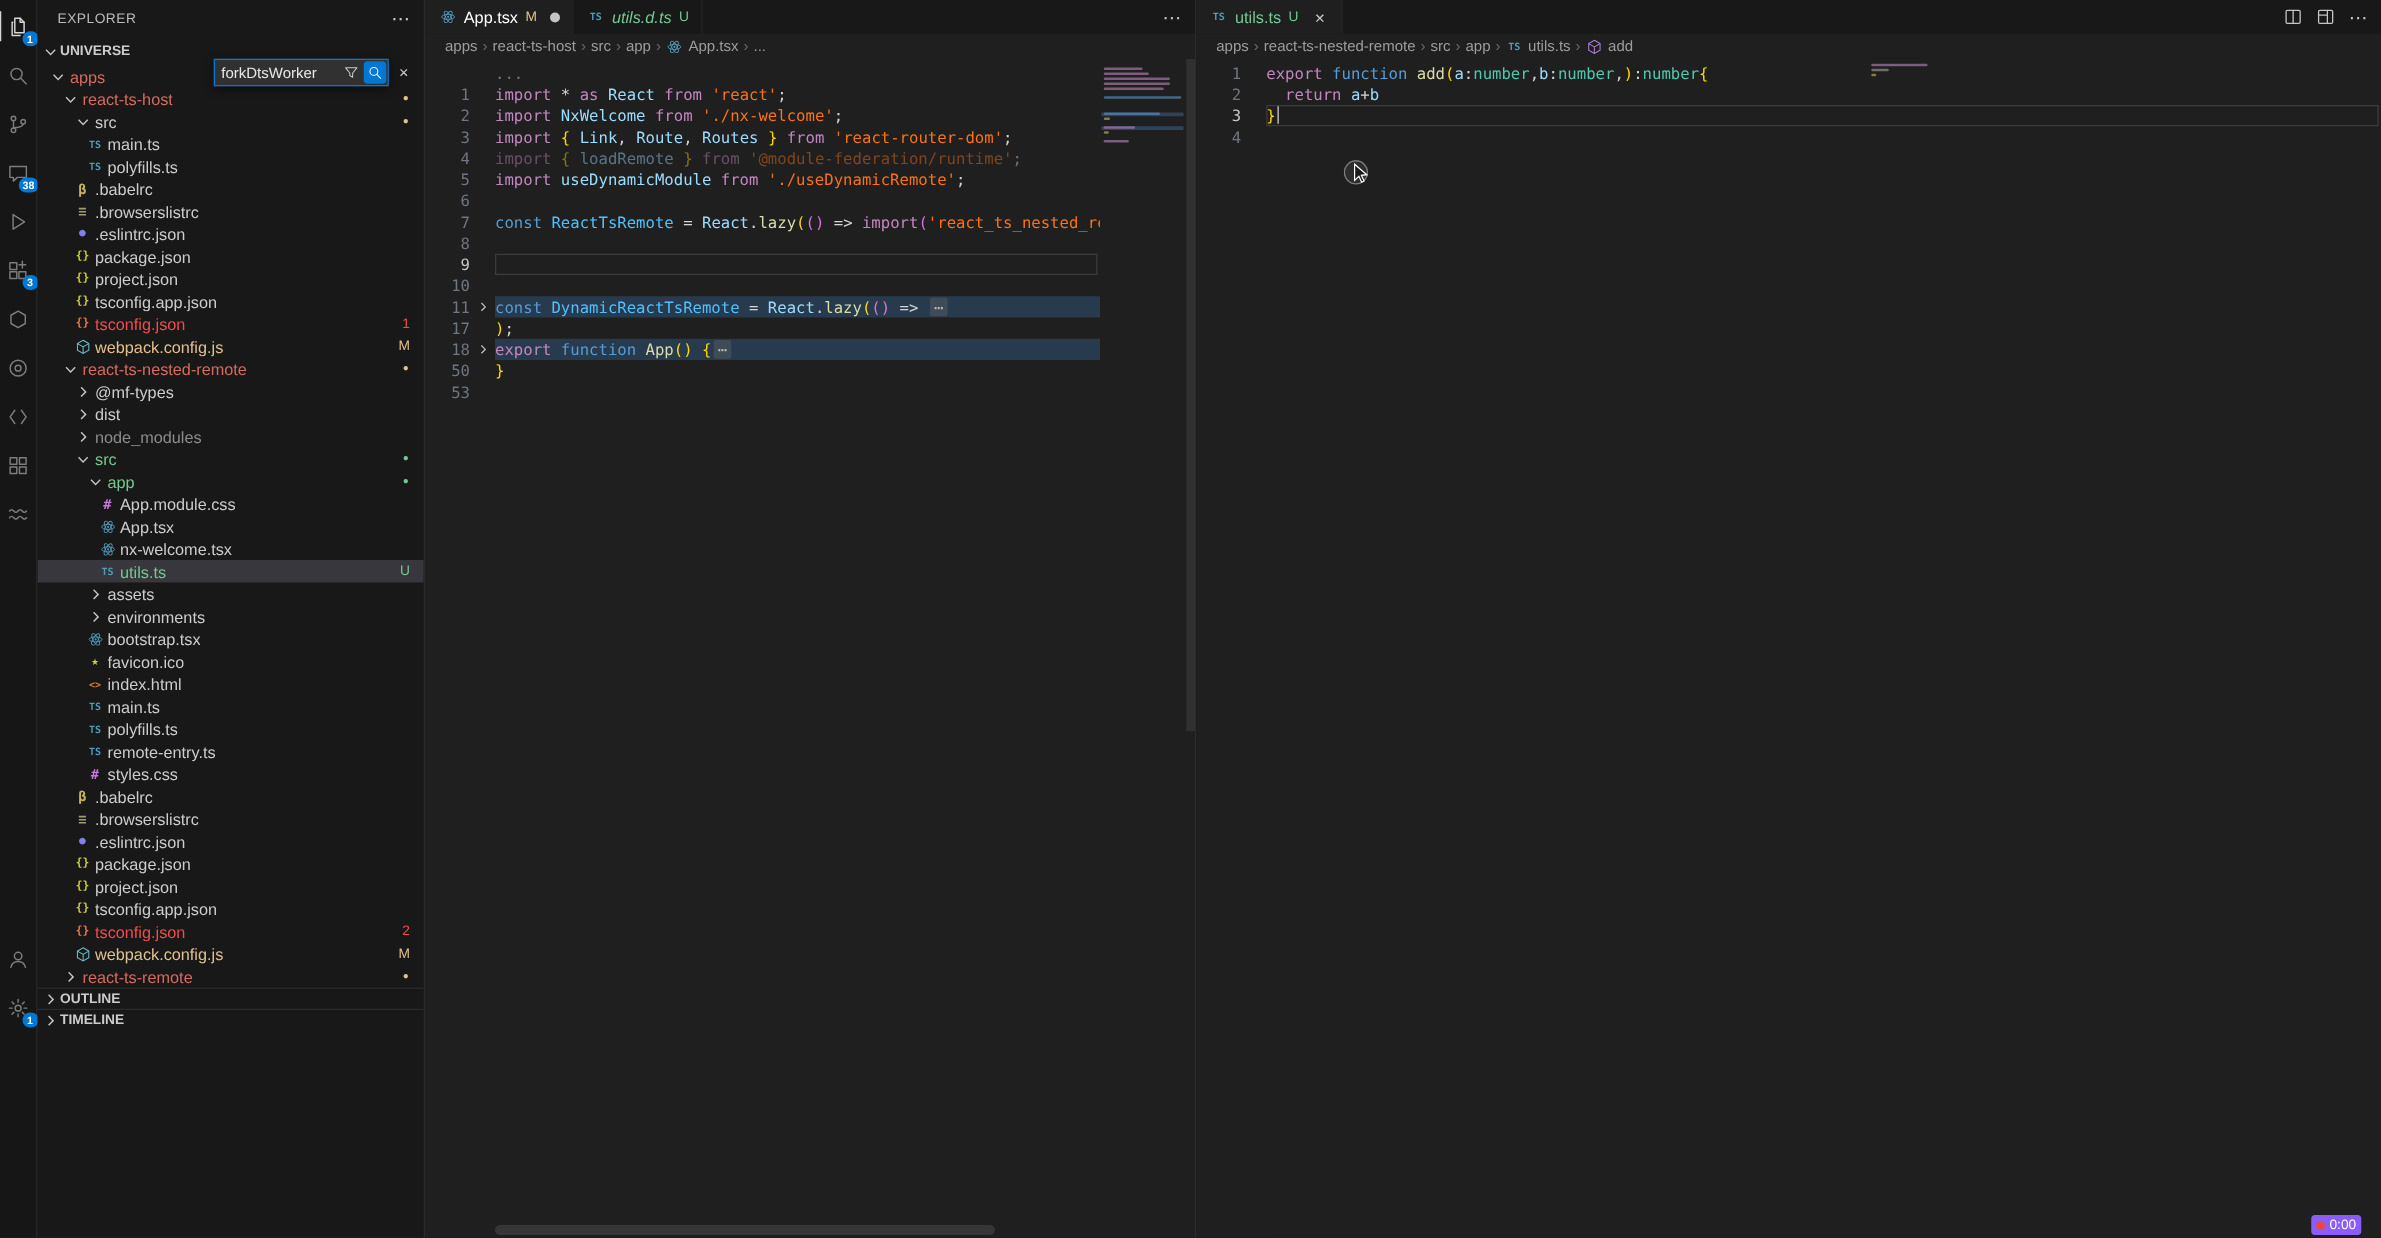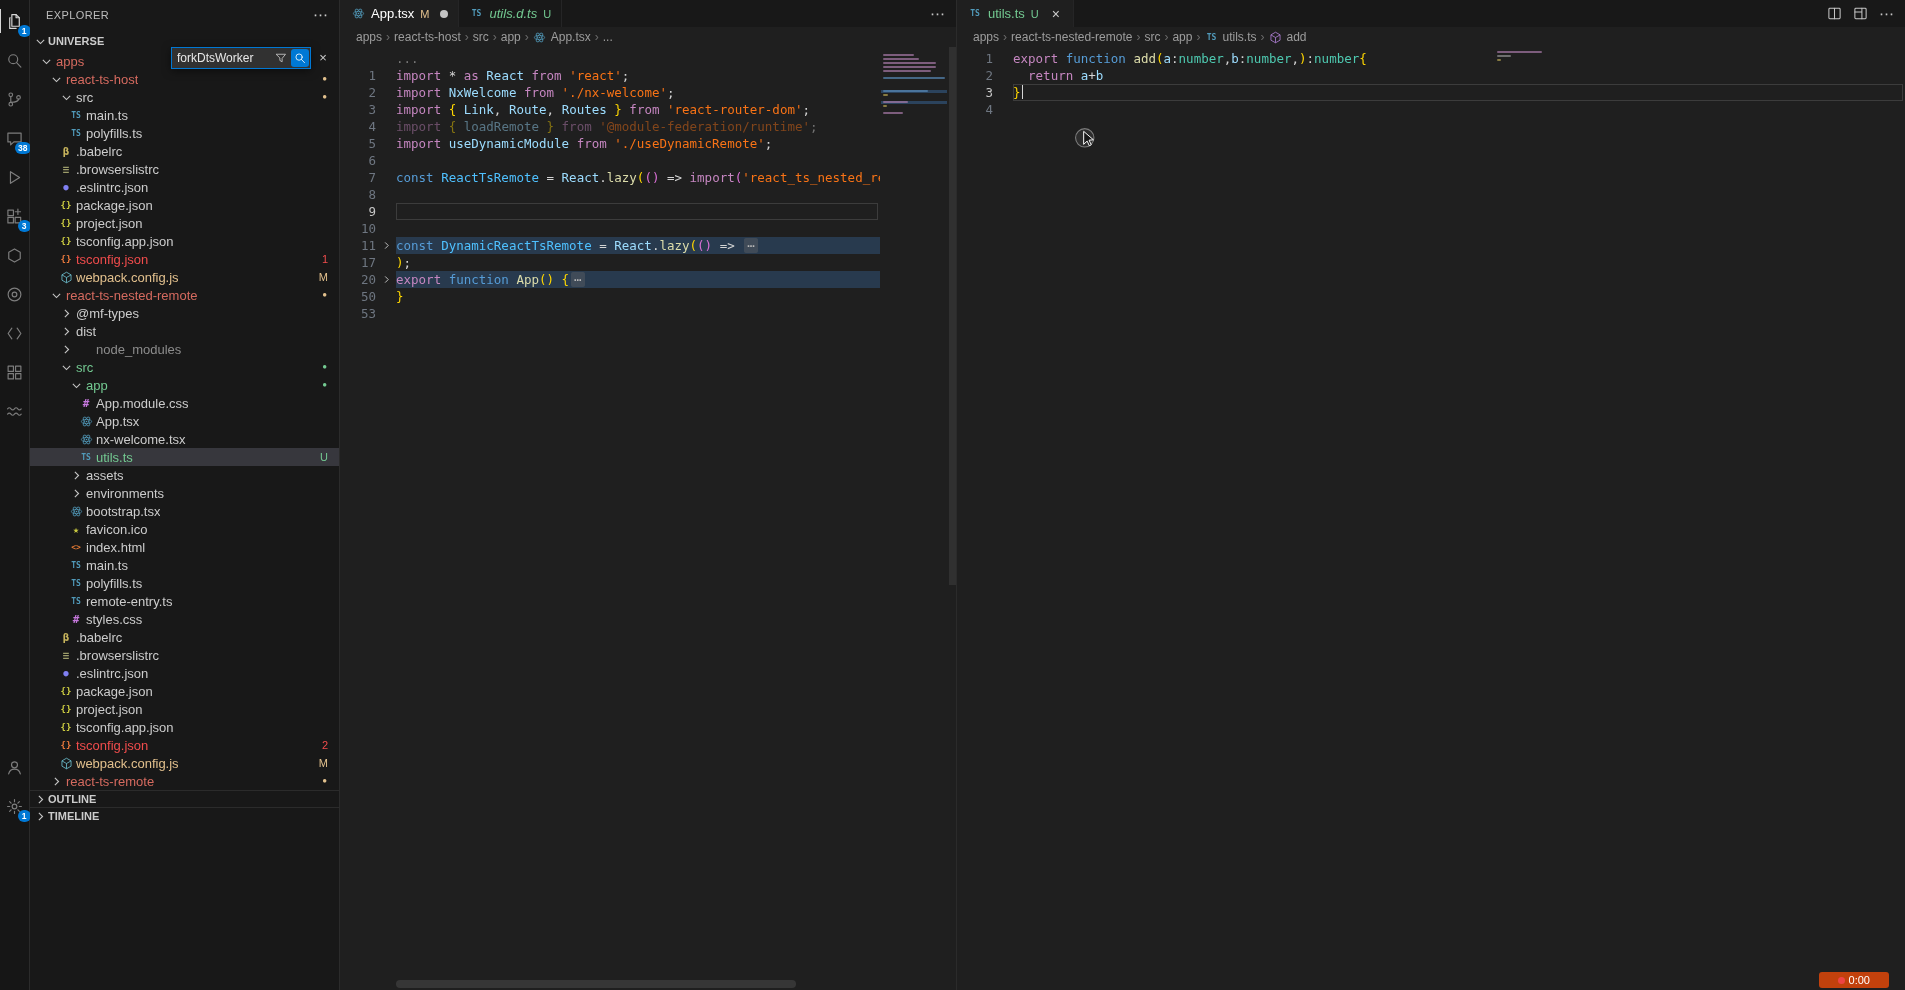--- a/index.html
+++ b/index.html
@@ -93,21 +93,21 @@
 
   .minimap{position:absolute;top:3px;right:9px;width:66px;bottom:0;overflow:hidden}
   .g2 .minimap{left:538px;right:auto}
   .mm-row{height:3px;position:relative}
   .mm-row.mm-hl{background:rgba(56,103,156,.5)}
   .mm-bar{height:2px;border-radius:1px;opacity:.65;margin-left:2px;margin-top:1px}
   .vscroll{position:absolute;top:0;right:0;width:7px;height:57%;background:rgba(110,110,110,.22)}
   .hscroll{position:absolute;left:56px;bottom:2px;width:400px;height:8px;background:rgba(110,110,110,.3);border-radius:4px}
 
   .mouse{position:absolute;left:118px;top:80px;width:26px;height:26px;z-index:9;pointer-events:none}
-  .rec{position:absolute;right:16px;bottom:2px;background:#c2410c;color:#fff;font-size:11px;padding:2px 19px;border-radius:3px;display:flex;align-items:center;gap:4px;z-index:10}
+  .rec{position:absolute;right:16px;bottom:2px;background:#8b5cf6;color:#fff;font-size:11px;padding:2px 4px;border-radius:3px;display:flex;align-items:center;gap:4px;z-index:10}
   .rec .dot{width:7px;height:7px;border-radius:50%;background:#e44}
 </style>
 </head>
 <body>
 
 <div class="app">
 
   <div class="activitybar">
     <div class="ab-top">
         <div class="ab-item active">
@@ -320,21 +320,21 @@
         </div>
         <div class="trow" style="padding-left: 28px;">
           <span class="chev">
             <svg viewBox="0 0 16 16" fill="none" stroke="currentColor" stroke-width="1.4">
               <path d="M6 3.5L10.5 8L6 12.5"></path>
             </svg>
           </span>
           <span class="tlabel">dist</span>
           <span class="tspacer"></span>
         </div>
-        <div class="trow" style="padding-left: 28px; gap: 20px;">
+        <div class="trow" style="padding-left: 28px;">
           <span class="chev">
             <svg viewBox="0 0 16 16" fill="none" stroke="currentColor" stroke-width="1.4">
               <path d="M6 3.5L10.5 8L6 12.5"></path>
             </svg>
           </span>
           <span class="tlabel" style="color: rgb(140, 140, 140);">node_modules</span>
           <span class="tspacer"></span>
         </div>
         <div class="trow" style="padding-left: 28px;">
           <span class="chev open">
@@ -623,21 +623,21 @@
           <div class="line"><span class="ln">5</span><span class="foldc"></span><span class="ltxt"><span class="tok tk-kw">import </span><span class="tok tk-var">useDynamicModule </span><span class="tok tk-kw">from </span><span class="tok tk-str">'./useDynamicRemote'</span><span class="tok tk-pun">;</span></span></div>
           <div class="line"><span class="ln">6</span><span class="foldc"></span><span class="ltxt"></span></div>
           <div class="line"><span class="ln">7</span><span class="foldc"></span><span class="ltxt"><span class="tok tk-st">const </span><span class="tok tk-cvar">ReactTsRemote </span><span class="tok tk-pun">= </span><span class="tok tk-var">React</span><span class="tok tk-pun">.</span><span class="tok tk-fn">lazy</span><span class="tok tk-b1">(</span><span class="tok tk-b2">()</span><span class="tok tk-pun"> =&gt; </span><span class="tok tk-kw">import</span><span class="tok tk-b2">(</span><span class="tok tk-str">'react_ts_nested_remote/</span></span></div>
           <div class="line"><span class="ln">8</span><span class="foldc"></span><span class="ltxt"></span></div>
           <div class="line cur"><span class="ln">9</span><span class="foldc"></span><span class="ltxt"></span></div>
           <div class="line"><span class="ln">10</span><span class="foldc"></span><span class="ltxt"></span></div>
           <div class="line hl"><span class="ln">11</span><span class="foldc"><svg viewBox="0 0 16 16" fill="none" stroke="currentColor" stroke-width="1.4">
                 <path d="M6 3.5L10.5 8L6 12.5"></path>
               </svg></span><span class="ltxt"><span class="tok tk-st">const </span><span class="tok tk-cvar">DynamicReactTsRemote </span><span class="tok tk-pun">= </span><span class="tok tk-var">React</span><span class="tok tk-pun">.</span><span class="tok tk-fn">lazy</span><span class="tok tk-b1">(</span><span class="tok tk-b2">()</span><span class="tok tk-pun"> =&gt; </span><span class="tok tk-fold">⋯</span></span></div>
           <div class="line"><span class="ln">17</span><span class="foldc"></span><span class="ltxt"><span class="tok tk-b1">)</span><span class="tok tk-pun">;</span></span></div>
-          <div class="line hl"><span class="ln">20</span><span class="foldc"><svg viewBox="0 0 16 16" fill="none" stroke="currentColor" stroke-width="1.4">
+          <div class="line hl"><span class="ln">18</span><span class="foldc"><svg viewBox="0 0 16 16" fill="none" stroke="currentColor" stroke-width="1.4">
                 <path d="M6 3.5L10.5 8L6 12.5"></path>
               </svg></span><span class="ltxt"><span class="tok tk-kw">export </span><span class="tok tk-st">function </span><span class="tok tk-fn">App</span><span class="tok tk-b1">() </span><span class="tok tk-b1">{</span><span class="tok tk-fold">⋯</span></span></div>
           <div class="line"><span class="ln">50</span><span class="foldc"></span><span class="ltxt"><span class="tok tk-b1">}</span></span></div>
           <div class="line"><span class="ln">53</span><span class="foldc"></span><span class="ltxt"></span></div>
         </div>
       <div class="minimap">
           <div class="mm-row"></div>
           <div class="mm-row">
             <div class="mm-bar" style="width: 30.9px; background: rgb(176, 127, 176);"></div>
           </div>

